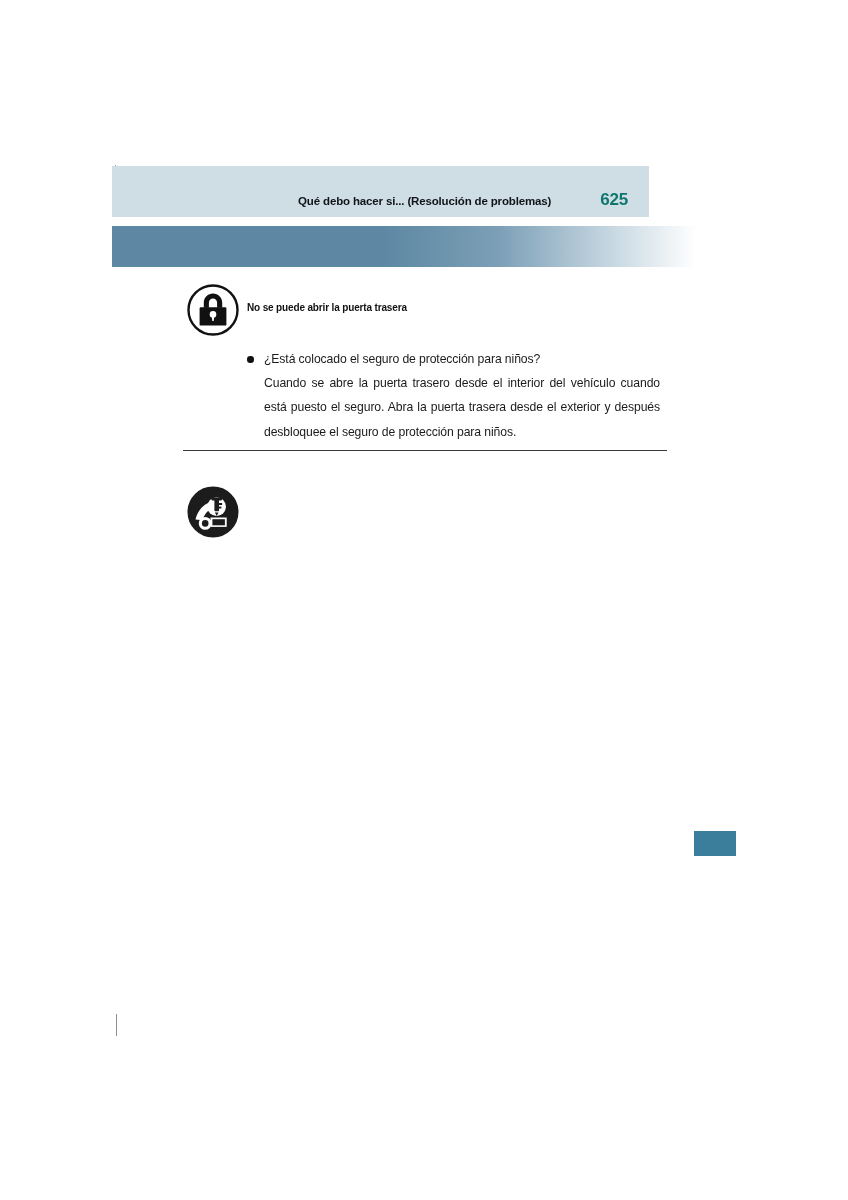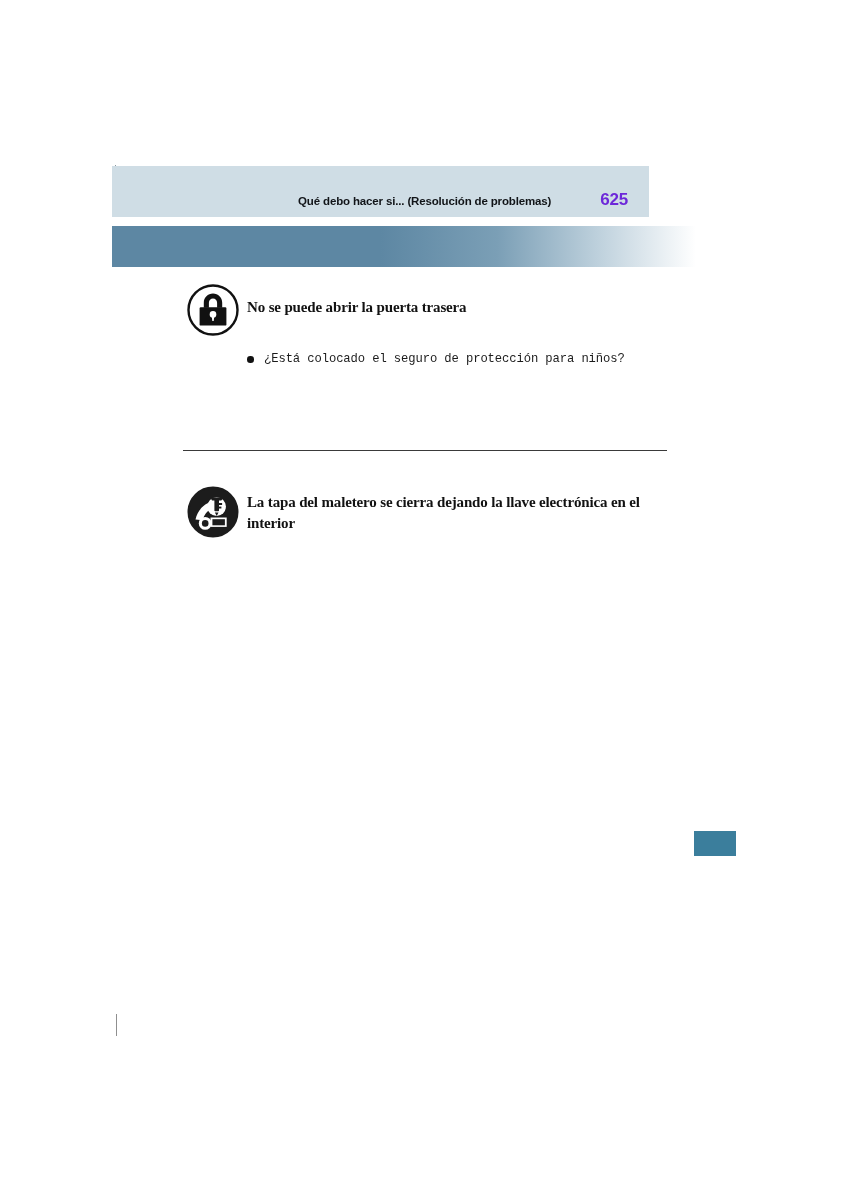--- a/index.html
+++ b/index.html
@@ -59,21 +59,21 @@
   .header-title {
     font-size: 11.5px;
     font-weight: bold;
     letter-spacing: -0.15px;
     color: #111418;
     white-space: nowrap;
   }
   .header-page-number {
     font-size: 17px;
     font-weight: bold;
-    color: #6d28d9;
+    color: #0f766e;
     margin-left: 49px;
     letter-spacing: -0.2px;
   }
 
   .header-gradient {
     position: absolute;
     left: 112px;
     top: 226px;
     width: 584px;
     height: 41px;
@@ -101,39 +101,37 @@
   
   .icon-badge {
     width: 54px;
     height: 54px;
     flex: 0 0 54px;
     position: relative;
     margin-top: -2px;
   }
 
   .section-title {
-    font-size: 15px;
+    font-size: 10px;
     font-weight: bold;
     line-height: 21px;
     color: #121212;
     letter-spacing: -0.15px;
     margin-left: 7px;
     padding-top: 12px;
     max-width: 424px;
-    font-family: Liberation Serif, serif;
   }
   .section-trunk .section-title { padding-top: 5px; }
 
   
   .bullet-list {
     margin: 16px;
     padding: 0;
     list-style: none;
     margin-left: 61px;
-    font-family: Liberation Mono, monospace;
   }
   .section-door  .bullet-list { margin-top: 10px; }
   .section-trunk .bullet-list { margin-top: 10px; }
 
   .bullet-item {
     position: relative;
     padding-left: 17px;
     font-size: 12.2px;
     line-height: 24.2px;
     color: #1b1b1b;
@@ -198,20 +196,21 @@
         <path d="M25.5 31.4h3l-0.8 6.6h-1.4z" fill="#ffffff"></path>
       </svg>
     </div>
     <div class="section-title">No se puede abrir la puerta trasera</div>
   </div>
 
   <ul class="bullet-list">
     <li class="bullet-item">
       <span class="bullet-dot"></span>
       <div>¿Está colocado el seguro de protección para niños?</div>
+      <div class="just">Cuando se abre la puerta trasero desde el interior del vehículo cuando está puesto el seguro. Abra la puerta trasera desde el exterior y después desbloquee el seguro de protección para niños.</div>
     </li>
   </ul>
 </div>
 
 <div class="divider"></div>
 
 <div class="section section-trunk">
   <div class="section-head">
     <div class="icon-badge">
       <svg width="54" height="54" viewBox="0 0 54 54" aria-hidden="true">
@@ -222,18 +221,17 @@
         <rect x="25.4" y="12.6" width="10.6" height="2.8" rx="0.8" fill="#1c1c1c"></rect>
         <rect x="33" y="18" width="3.1" height="2" fill="#1c1c1c"></rect>
         <rect x="33" y="21.6" width="2.4" height="1.9" fill="#1c1c1c"></rect>
         <path d="M28.9 27.5h3.6l-1.8 3.4z" fill="#1c1c1c"></path>
         <path d="M24.5 32.5h16.2v9.4H24.5z" fill="#ffffff"></path>
         <path d="M26.4 34.2h12.5v6.1H26.4z" fill="#1c1c1c"></path>
         <circle cx="19.2" cy="38.4" r="6.4" fill="#ffffff"></circle>
         <circle cx="19.2" cy="38.4" r="3.3" fill="#1c1c1c"></circle>
       </svg>
     </div>
-    <div class="section-title">La tapa del maletero se cierra dejando la llave electrónica en el interior</div>
   </div>
 
 </div>
 
 <div class="edge-tab"></div>
 
 </body></html>

